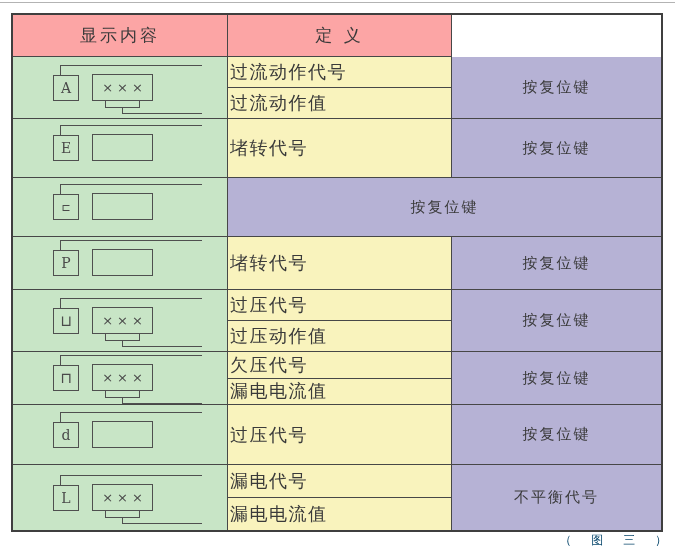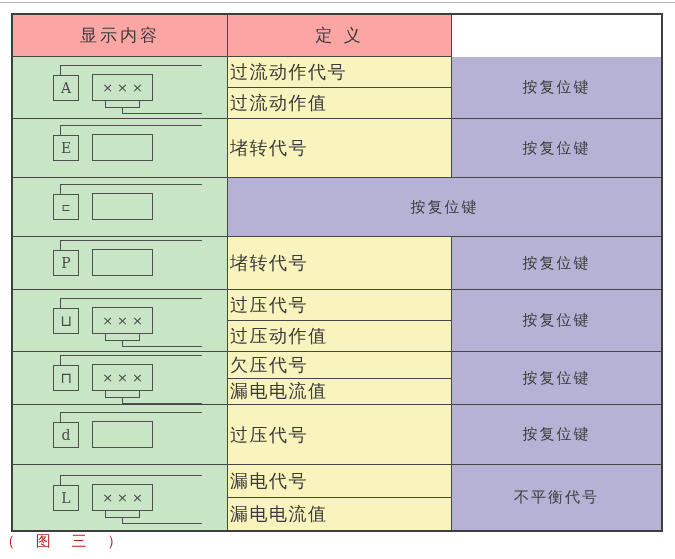--- a/index.html
+++ b/index.html
@@ -44,22 +44,22 @@
   .cbox.geom { font-family:"DejaVu Sans",sans-serif; font-size:15px; }
   .cbox.geom.small { font-size:11px; }
   .vbox  { position:absolute; left:57px; top:12px; width:61px; height:27px;
            border:1.5px solid #4f4f4f; display:flex; align-items:center; justify-content:center;
            font-size:13px; letter-spacing:4px; padding-left:4px; color:#4a4a4a; }
   .uline { position:absolute; left:70px; top:39px; width:35px; height:7px;
            border-left:1.5px solid #4f4f4f; border-right:1.5px solid #4f4f4f; border-bottom:1.5px solid #4f4f4f; }
   .dline { position:absolute; left:87px; top:46px; width:80px; height:6px;
            border-left:1.5px solid #4f4f4f; border-bottom:1.5px solid #4f4f4f; }
 
-  .caption { position:absolute; top:532px; left:0; width:675px; text-align:left;
-             font-size:15px; letter-spacing:8px; color:#b91c1c; }
+  .caption { position:absolute; top:532px; left:0; width:675px; text-align:right;
+             font-size:12px; letter-spacing:8px; color:#0c4a6e; }
 </style>
 </head>
 <body>
 
 <div class="page-rule"></div>
 
 <div class="figure-table">
 
   <div class="tr header">
     <div class="td c1">显示内容</div>

